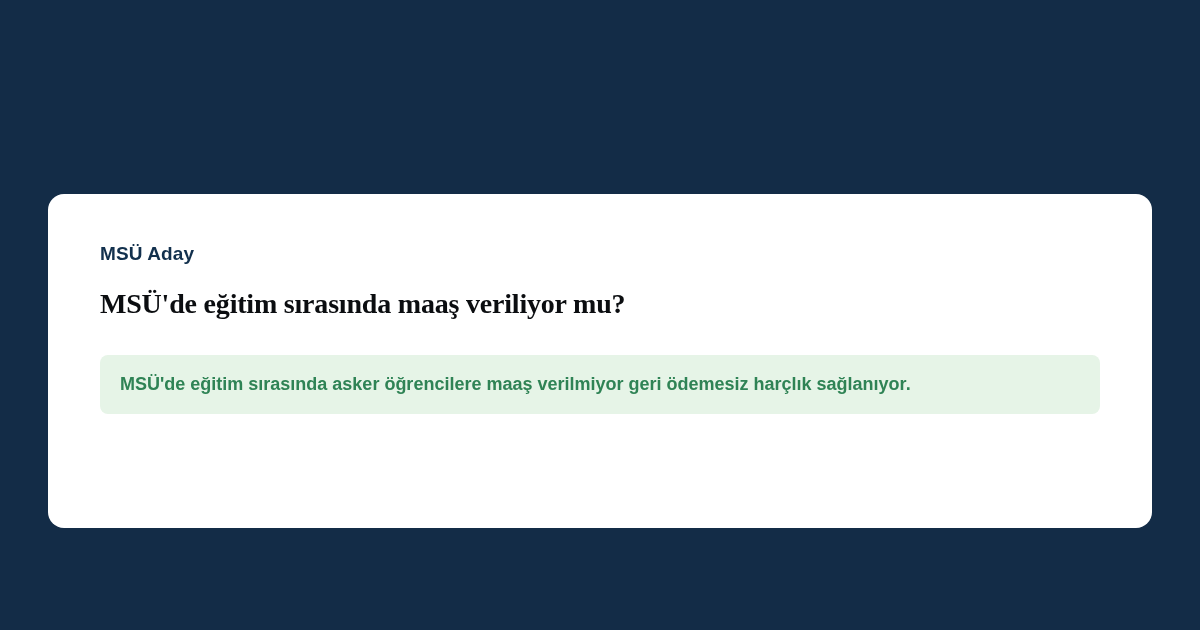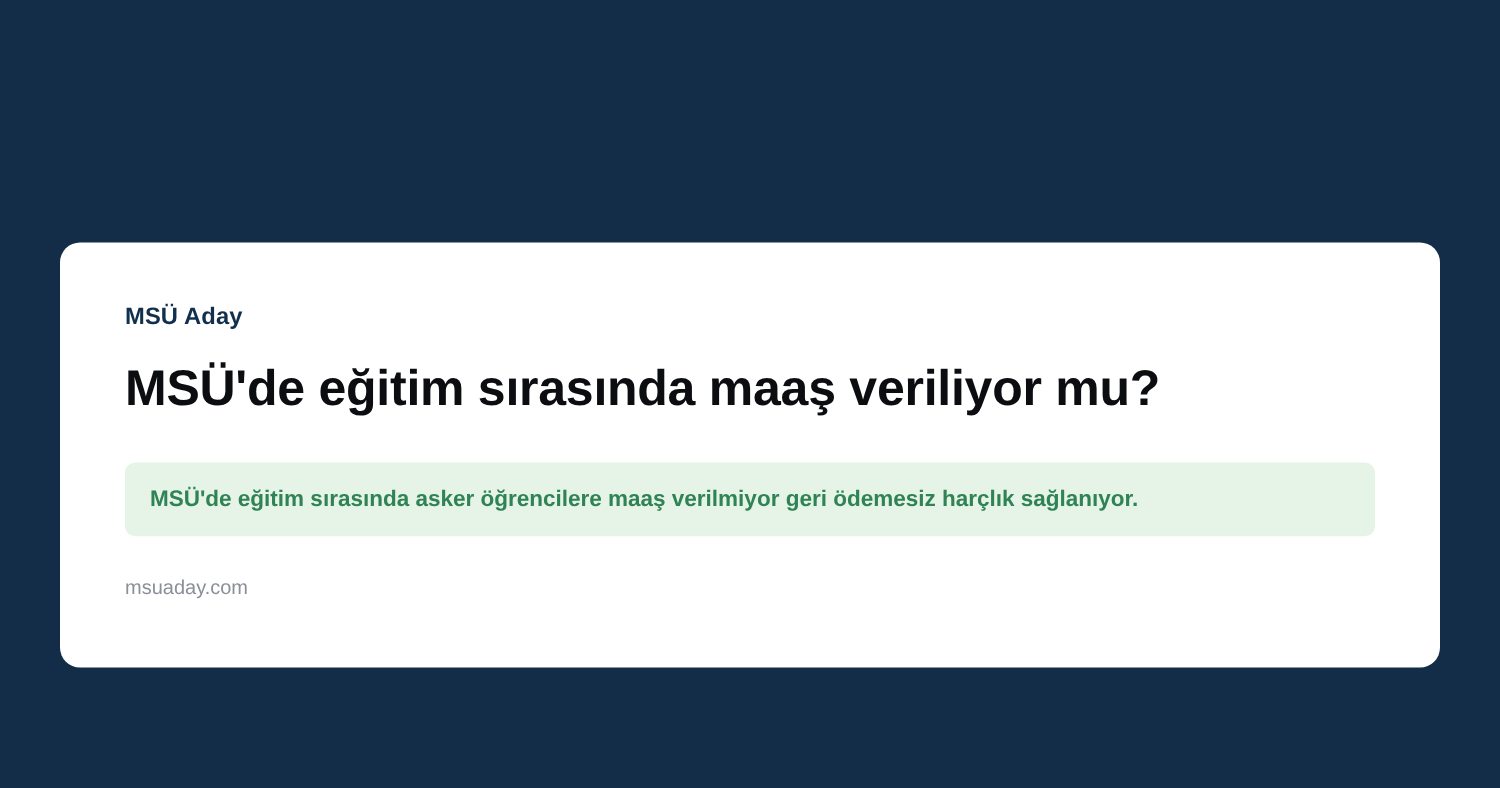--- a/index.html
+++ b/index.html
@@ -40,26 +40,27 @@
   .site-name {
     font-size: 19px;
     font-weight: bold;
     color: #12304d;
     letter-spacing: 0.1px;
     line-height: 1.1;
     margin: 0 0 22px 0;
   }
 
   .headline {
-    font-size: 40px;
+    font-size: 28px;
     font-weight: bold;
     color: #0b0d10;
     line-height: 1.22;
     letter-spacing: -0.2px;
     margin: 0 0 34px 0;
+    font-family: Liberation Serif, serif;
   }
 
   .answer-box {
     background: #e6f4e7;
     border-radius: 8px;
     padding: 16px 20px 17px 20px;
     box-sizing: border-box;
     width: 1000px;
     margin: 0 0 32px 0;
   }
@@ -87,17 +88,16 @@
   <div class="og-card">
 
     <div class="site-name">MSÜ Aday</div>
 
     <h1 class="headline">MSÜ'de eğitim sırasında maaş veriliyor mu?</h1>
 
     <div class="answer-box">
       <p class="answer-text">MSÜ'de eğitim sırasında asker öğrencilere maaş verilmiyor geri ödemesiz harçlık sağlanıyor.</p>
     </div>
 
-    <div class="source-url">msuaday.com</div>
 
   </div>
 
 </div>
 
 </body></html>

